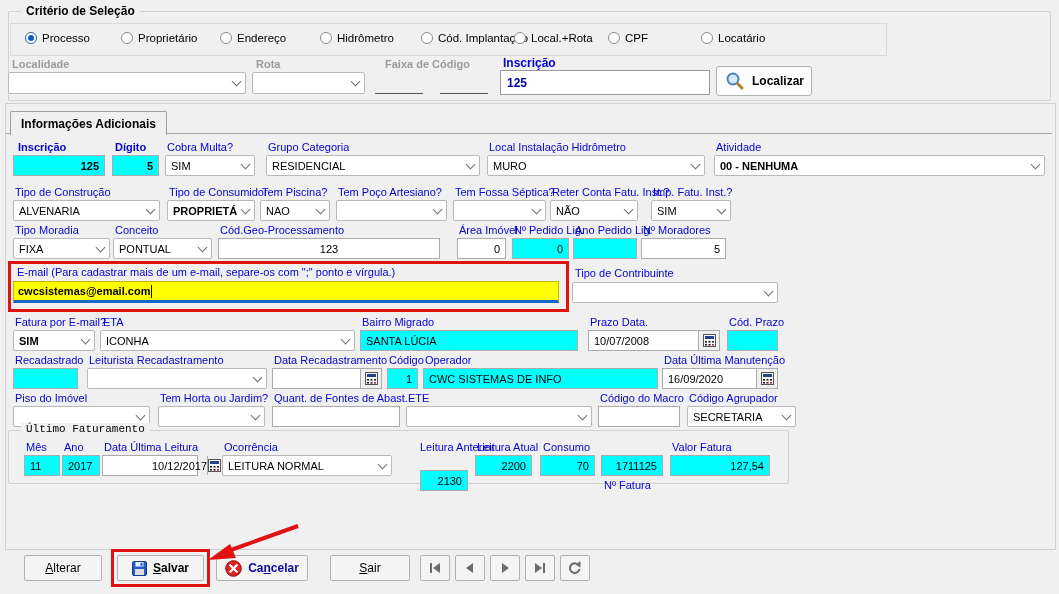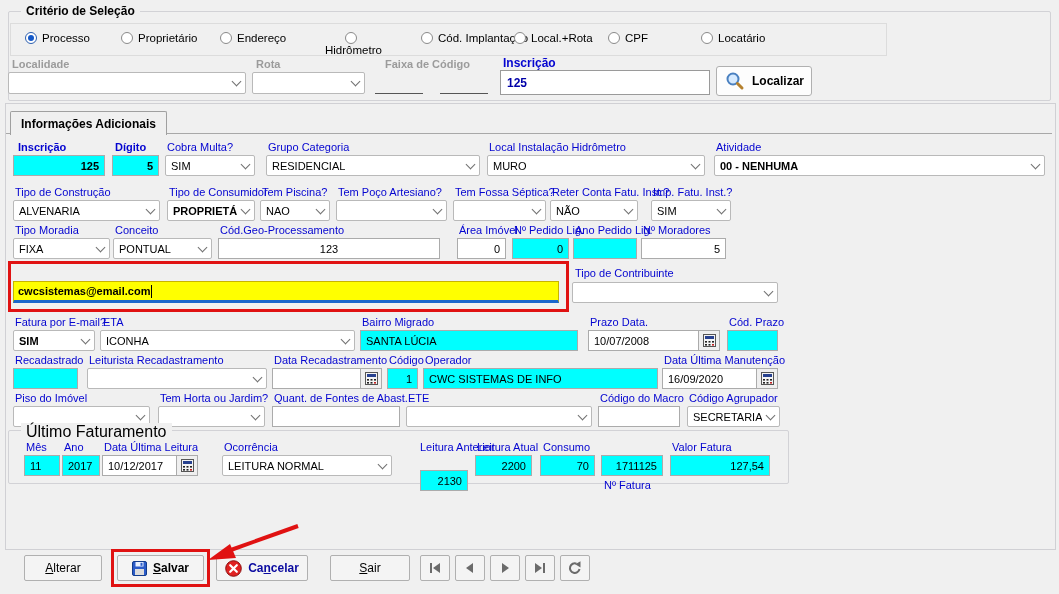--- a/index.html
+++ b/index.html
@@ -3,21 +3,21 @@
 <meta charset="utf-8">
 <style>
   html,body{margin:0;padding:0;}
   body{font-family:"Liberation Sans","DejaVu Sans",sans-serif;background:#e8e8e8;}
   .window{position:relative;width:1059px;height:594px;background:#f0f0f0;overflow:hidden;font-size:11px;color:#000;}
   .abs{position:absolute;box-sizing:border-box;}
 
   
   .groupbox{border:1px solid #d2d2d6;border-radius:2px;}
   .legend{position:absolute;top:-8px;left:12px;background:#f0f0f0;padding:0 5px;font-weight:bold;font-size:12px;white-space:nowrap;}
-  .legend.reg{font-weight:normal;font-size:16px;}
+  .legend.reg{font-weight:normal;font-size:11px;font-family:Liberation Mono, monospace;}
 
   
   .radio-panel{border:1px solid #dcdcdc;}
   .radio{position:absolute;top:8px;display:flex;align-items:center;cursor:default;}
   .rdot{width:12px;height:12px;border:1px solid #8a8a8a;border-radius:50%;background:#fff;display:inline-block;box-sizing:border-box;position:relative;}
   .rdot.on{border-color:#2c5fb0;}
   .rdot.on::after{content:"";position:absolute;left:2px;top:2px;width:6px;height:6px;border-radius:50%;background:#1458c8;}
   .rlbl{margin-left:5px;font-size:11.5px;}
 
   
@@ -67,21 +67,21 @@
         <span class="rlbl">Processo</span>
       </div>
     <div class="radio" style="left:110px;">
         <span class="rdot"></span>
         <span class="rlbl">Proprietário</span>
       </div>
     <div class="radio" style="left:209px;">
         <span class="rdot"></span>
         <span class="rlbl">Endereço</span>
       </div>
-    <div class="radio" style="left:309px;flex-direction:column;">
+    <div class="radio" style="left:309px;">
         <span class="rdot"></span>
         <span class="rlbl">Hidrômetro</span>
       </div>
     <div class="radio" style="left:410px;">
         <span class="rdot"></span>
         <span class="rlbl">Cód. Implantação</span>
       </div>
     <div class="radio" style="left:503px;">
         <span class="rdot"></span>
         <span class="rlbl">Local.+Rota</span>
@@ -251,20 +251,21 @@
   <span class="lbl" style="left:575px;top:224px;">Ano Pedido Lig.</span>
   <div class="ctl cyanf" style="left:573px;top:238px;width:64px;">
       <span></span>
     </div>
   <span class="lbl" style="left:643px;top:224px;">Nº Moradores</span>
   <div class="ctl whitef ral" style="left:641px;top:238px;width:85px;">
       <span>5</span>
     </div>
 
   <div class="abs redbox" style="left:8px;top:261px;width:561px;height:51px;z-index:5;"></div>
+  <span class="lbl" style="left:17px;top:266px;">E-mail (Para cadastrar mais de um e-mail, separe-os com ";" ponto e vírgula.)</span>
   <div class="ctl yellowf" style="left:13px;top:281px;width:546px;height:22px;">
       <span>cwcsistemas@email.com</span>
       <span class="caret"></span>
     </div>
 
   <span class="lbl" style="left:575px;top:267px;">Tipo de Contribuinte</span>
   <div class="ctl combo" style="left:572px;top:282px;width:206px;">
       <span class="val"></span>
       <span class="chev">
         <i class="chevmark"></i>
@@ -391,40 +392,40 @@
       <span class="val"></span>
       <span class="chev">
         <i class="chevmark"></i>
       </span>
     </div>
   <span class="lbl" style="left:600px;top:392px;">Código do Macro</span>
   <div class="ctl whitef" style="left:598px;top:406px;width:82px;">
       <span></span>
     </div>
   <span class="lbl" style="left:689px;top:392px;">Código Agrupador</span>
-  <div class="ctl combo" style="left:687px;top:406px;width:93px;">
+  <div class="ctl combo" style="left:687px;top:406px;width:109px;">
       <span class="val">SECRETARIA</span>
       <span class="chev">
         <i class="chevmark"></i>
       </span>
     </div>
 
   <div class="abs groupbox" style="left:8px;top:430px;width:781px;height:54px;">
     <span class="legend reg">Último Faturamento</span>
   </div>
   <span class="lbl" style="left:26px;top:441px;">Mês</span>
   <div class="ctl cyanf" style="left:24px;top:455px;width:36px;">
       <span>11</span>
     </div>
   <span class="lbl" style="left:64px;top:441px;">Ano</span>
   <div class="ctl cyanf" style="left:62px;top:455px;width:38px;">
       <span>2017</span>
     </div>
   <span class="lbl" style="left:104px;top:441px;">Data Última Leitura</span>
-  <div class="ctl datef" style="left:102px;top:455px;width:96px;">
+  <div class="ctl datef" style="left:102px;top:455px;width:96px;padding-left:44px;">
     <span class="dval">10/12/2017</span>
     <span class="calbtn">
         <svg width="13" height="13" viewBox="0 0 13 13">
           <rect x="0.5" y="0.5" width="12" height="12" fill="#f4f4f4" stroke="#555"></rect>
           <rect x="2" y="2" width="9" height="3" fill="#27418f"></rect>
           <g fill="#222">
             <rect x="2" y="7" width="2" height="1.6"></rect>
             <rect x="5.5" y="7" width="2" height="1.6"></rect>
             <rect x="9" y="7" width="2" height="1.6"></rect>
             <rect x="2" y="10" width="2" height="1.6"></rect>

